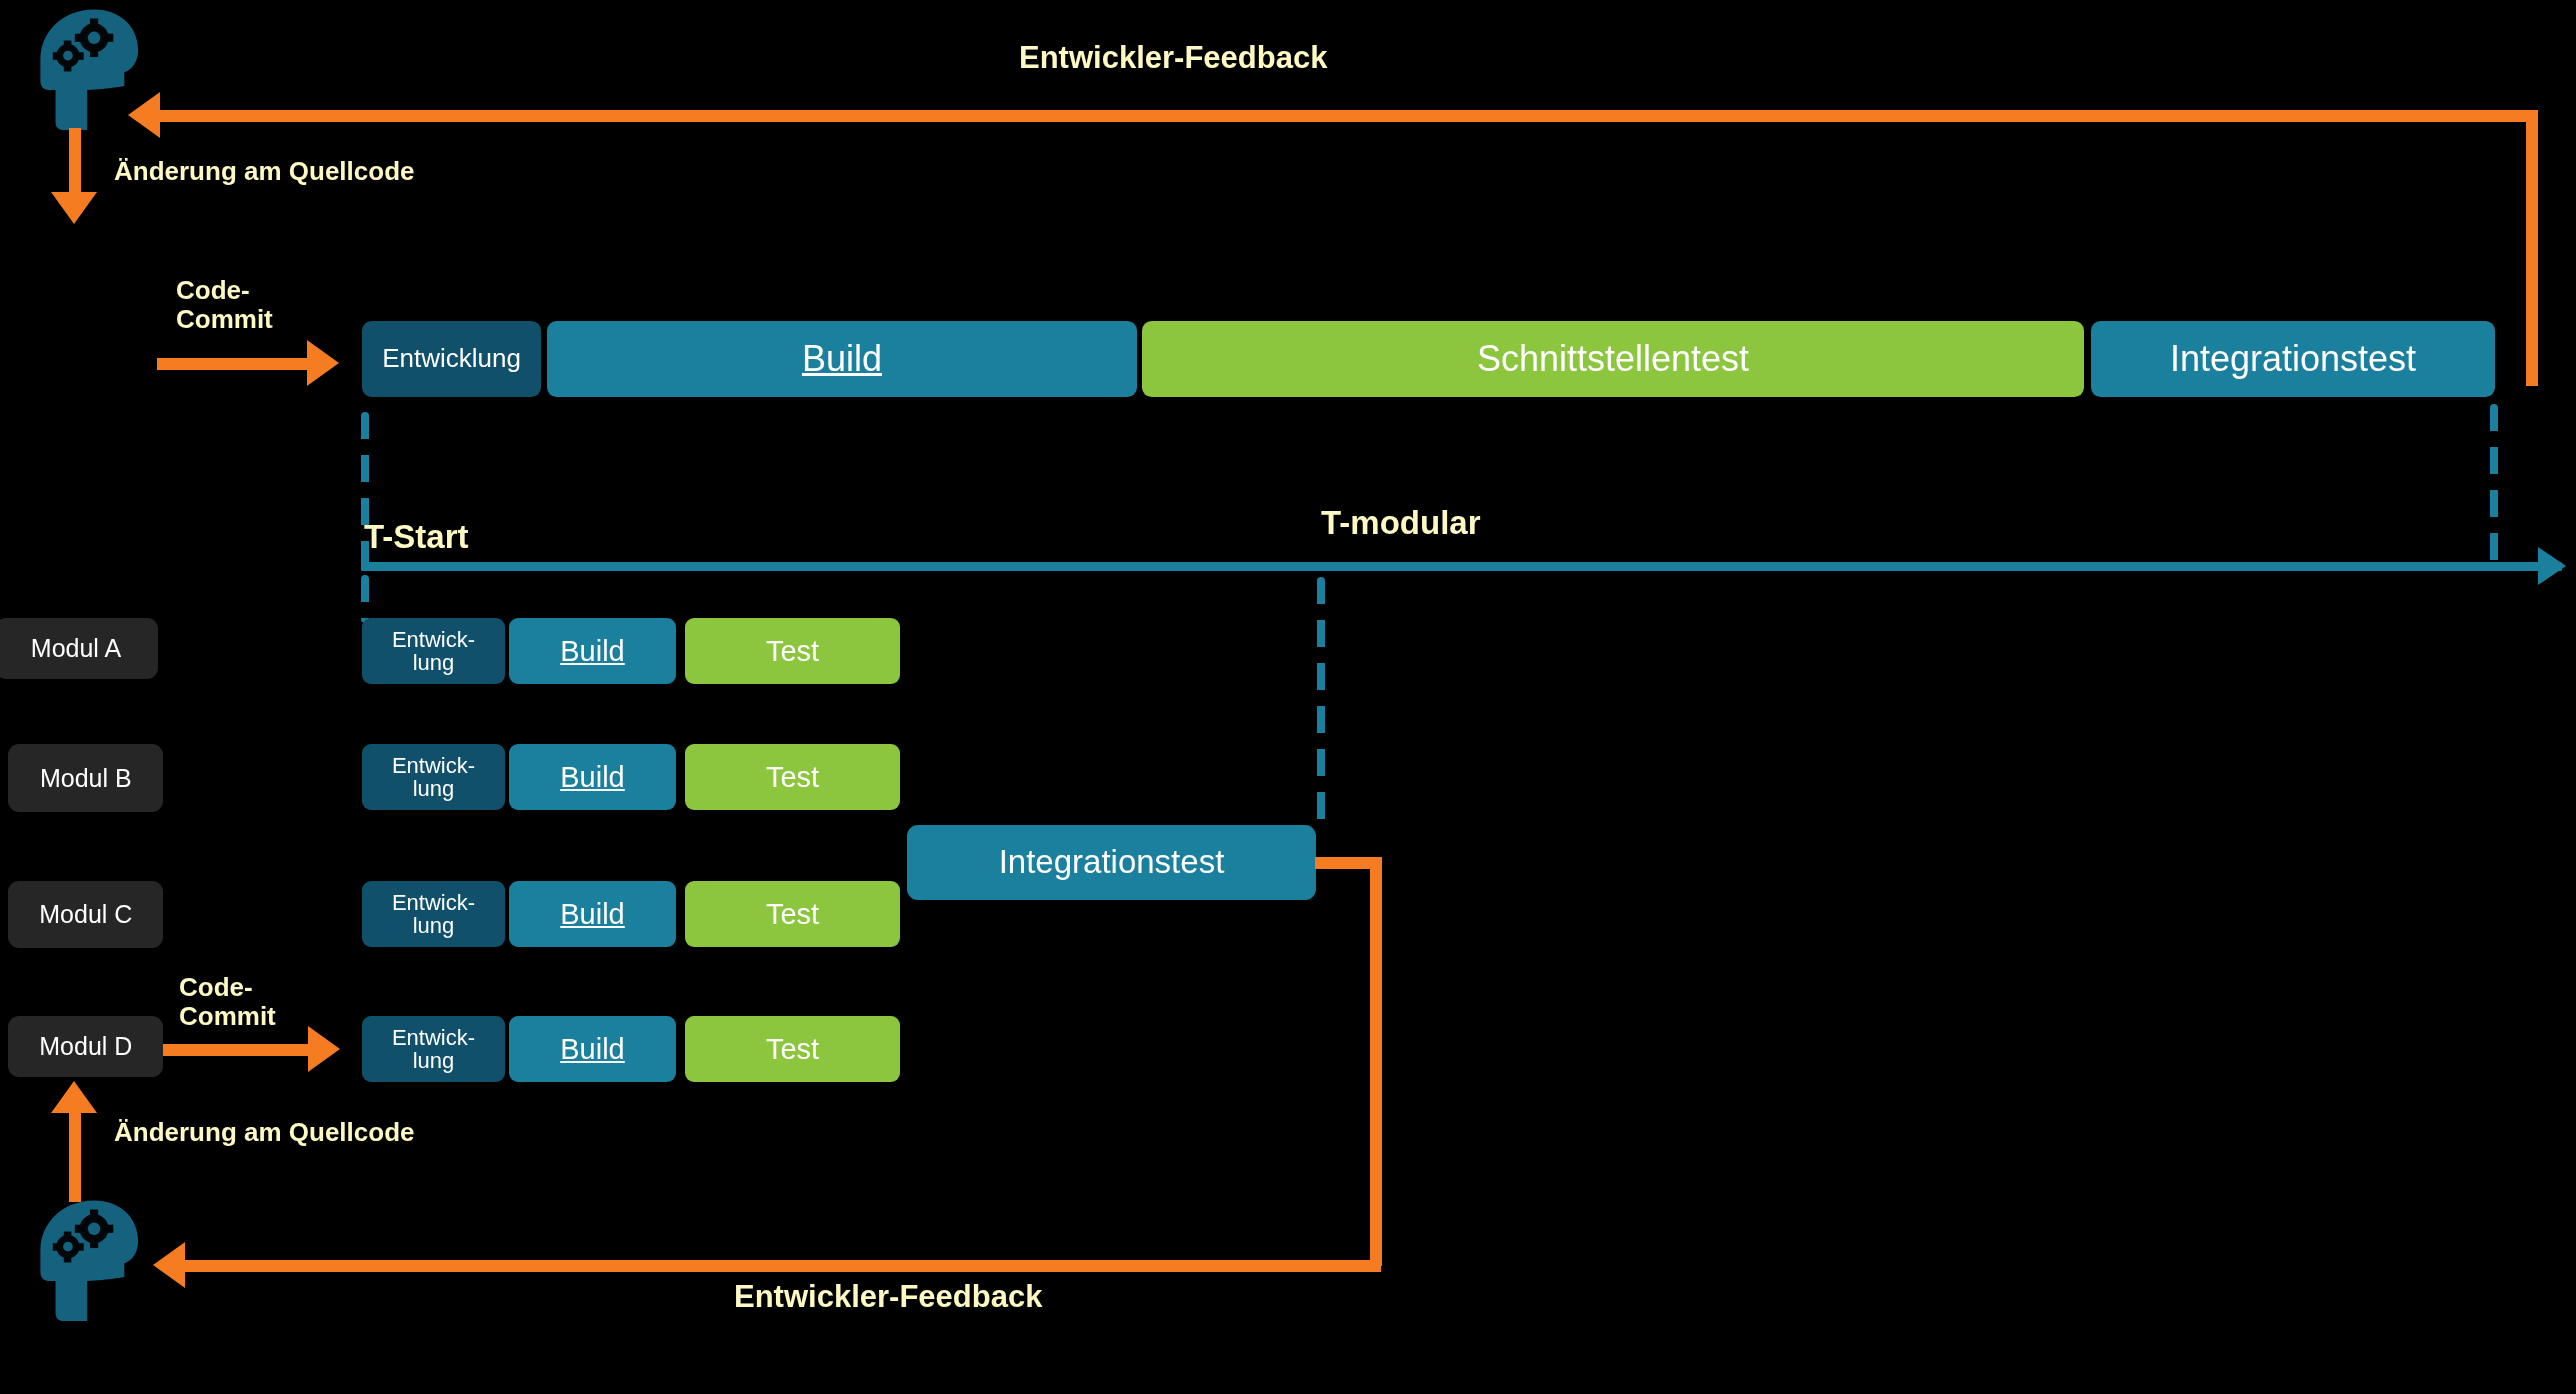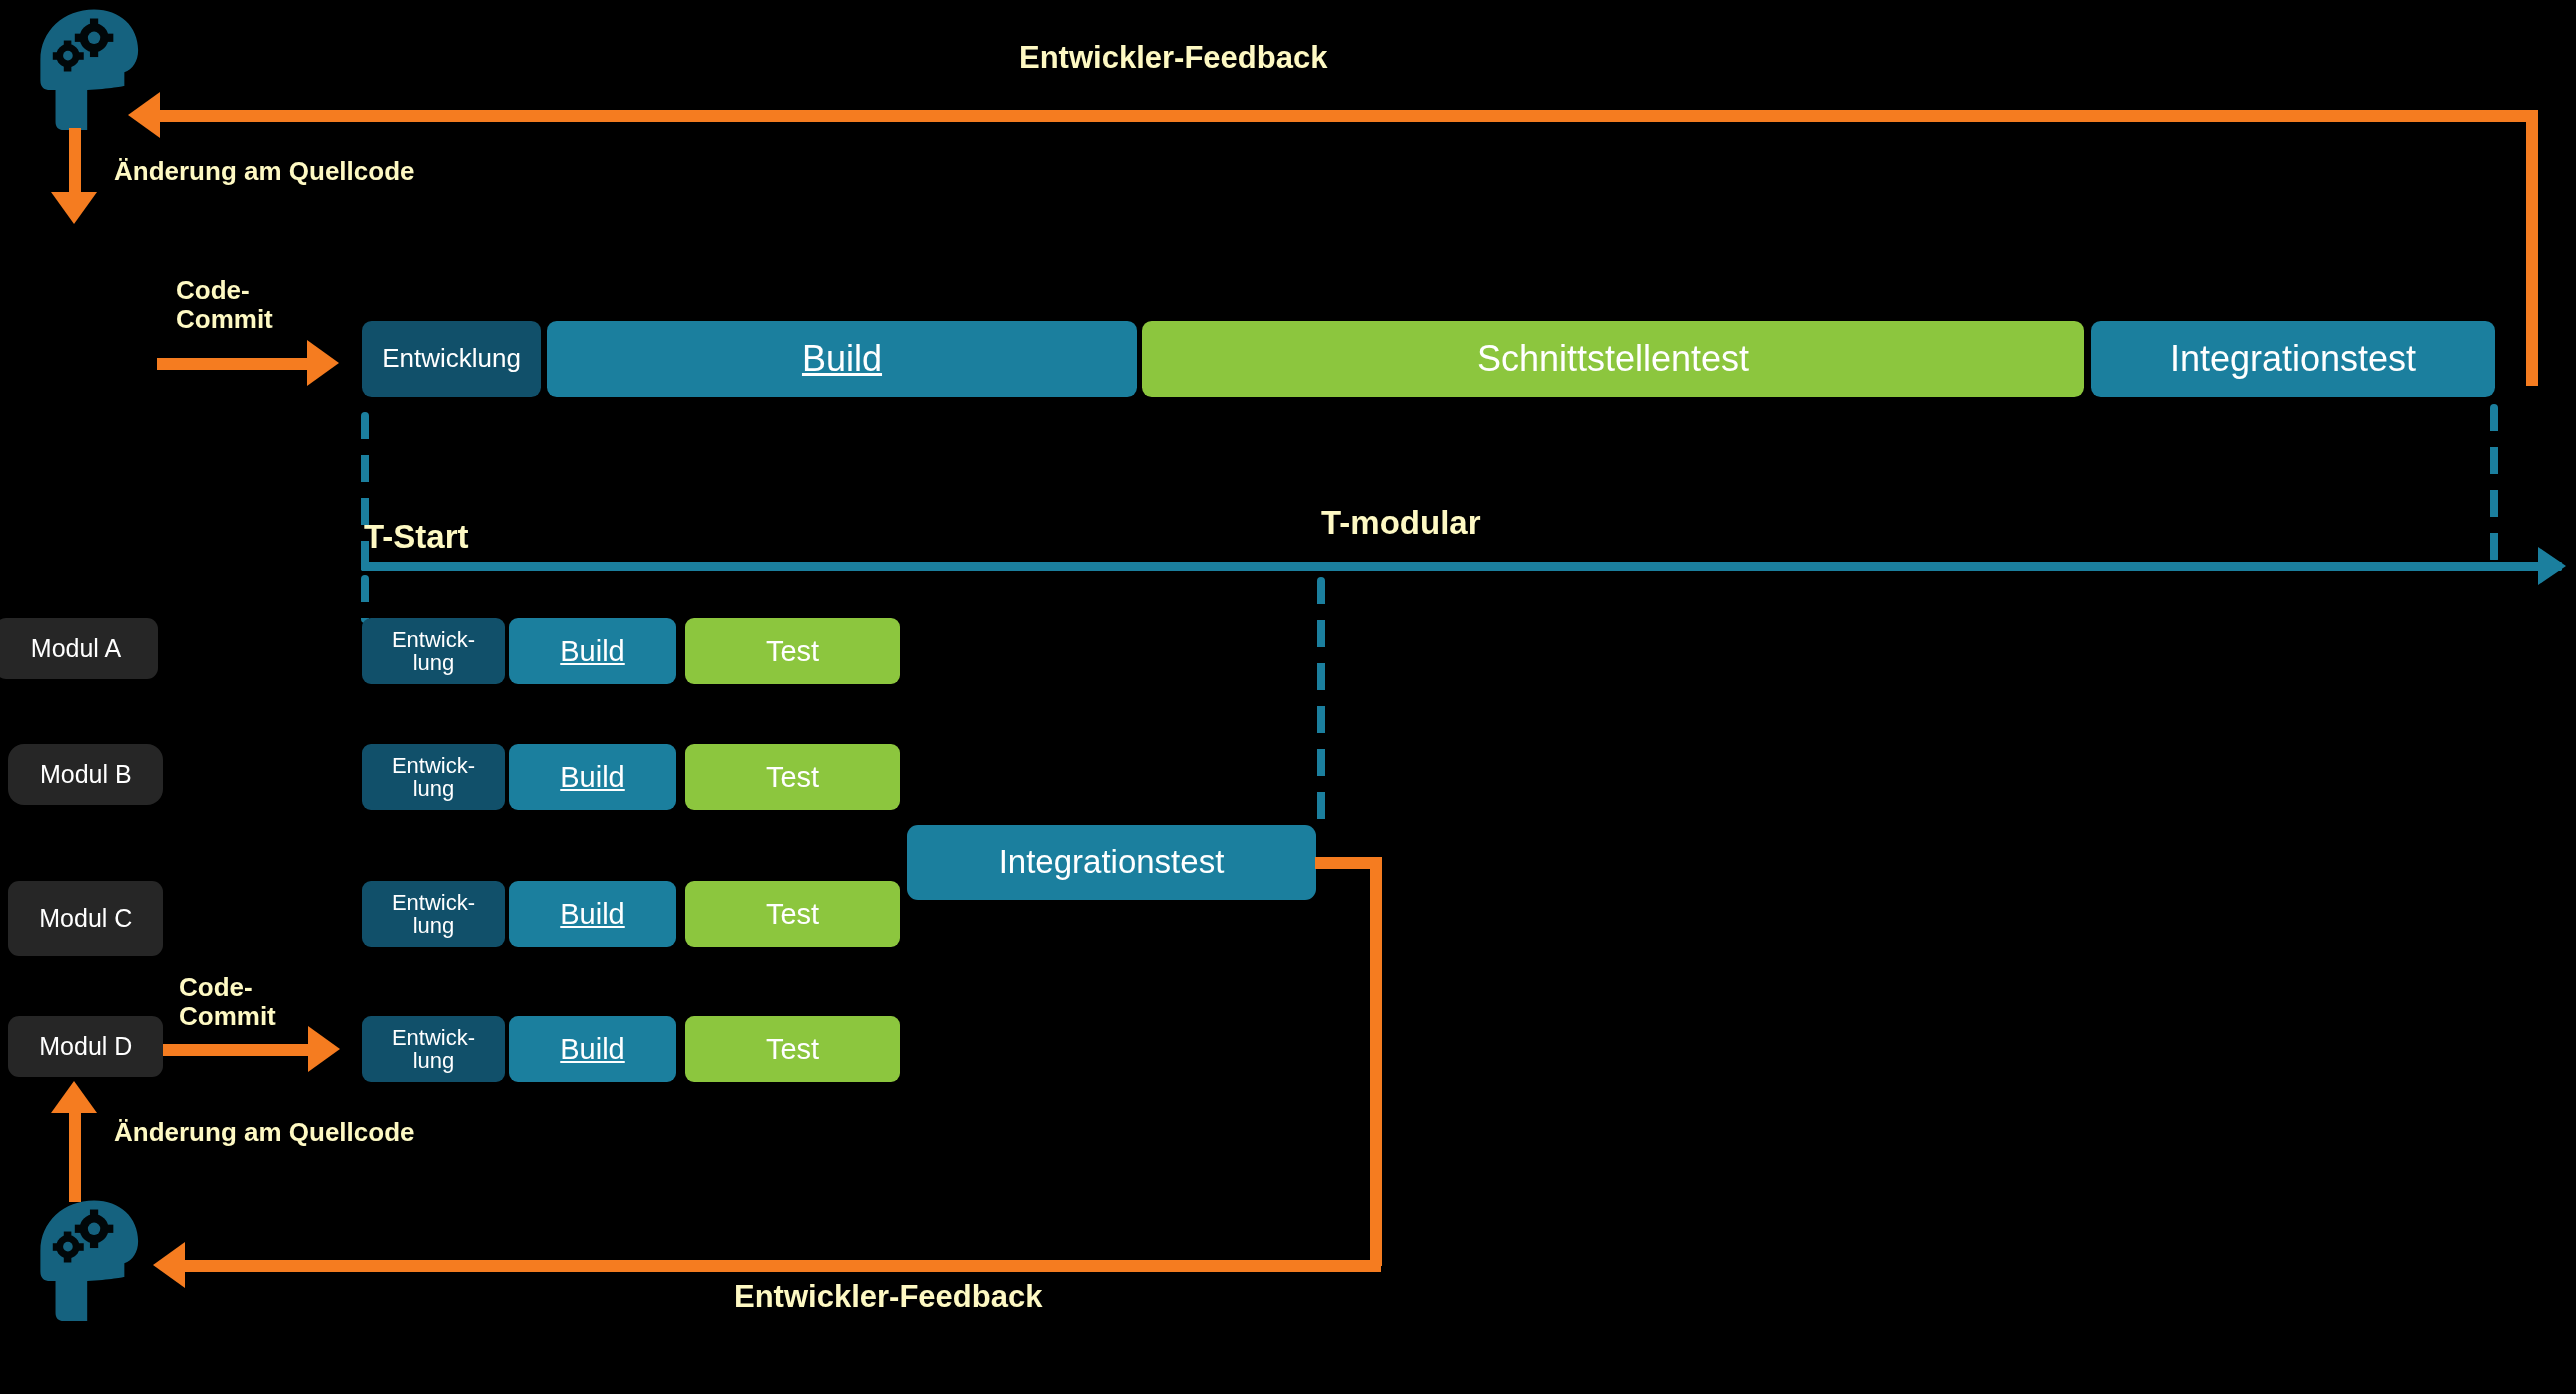--- a/index.html
+++ b/index.html
@@ -128,35 +128,35 @@
     <span style="white-space:pre-line;">Entwick-
 lung</span>
   </div>
   <div class="box build" style="left:509px;top:618px;width:167px;height:66px;font-size:29px;border-radius:9px;">
     <span>Build</span>
   </div>
   <div class="box green" style="left:685px;top:618px;width:215px;height:66px;font-size:29px;border-radius:9px;">
     <span>Test</span>
   </div>
 
-  <div class="box gray" style="left:8.3px;top:744px;width:155px;height:61px;font-size:25px;border-radius:16px;">
+  <div class="box gray" style="left:8.3px;top:744px;width:155px;height:68px;font-size:25px;border-radius:11px;">
     <span>Modul B</span>
   </div>
   <div class="box dev" style="left:362px;top:744px;width:143px;height:66px;font-size:22px;border-radius:9px;">
     <span style="white-space:pre-line;">Entwick-
 lung</span>
   </div>
   <div class="box build" style="left:509px;top:744px;width:167px;height:66px;font-size:29px;border-radius:9px;">
     <span>Build</span>
   </div>
   <div class="box green" style="left:685px;top:744px;width:215px;height:66px;font-size:29px;border-radius:9px;">
     <span>Test</span>
   </div>
 
-  <div class="box gray" style="left:8.3px;top:881px;width:155px;height:75px;font-size:25px;border-radius:11px;">
+  <div class="box gray" style="left:8.3px;top:881px;width:155px;height:67px;font-size:25px;border-radius:11px;">
     <span>Modul C</span>
   </div>
   <div class="box dev" style="left:362px;top:881px;width:143px;height:66px;font-size:22px;border-radius:9px;">
     <span style="white-space:pre-line;">Entwick-
 lung</span>
   </div>
   <div class="box build" style="left:509px;top:881px;width:167px;height:66px;font-size:29px;border-radius:9px;">
     <span>Build</span>
   </div>
   <div class="box green" style="left:685px;top:881px;width:215px;height:66px;font-size:29px;border-radius:9px;">

